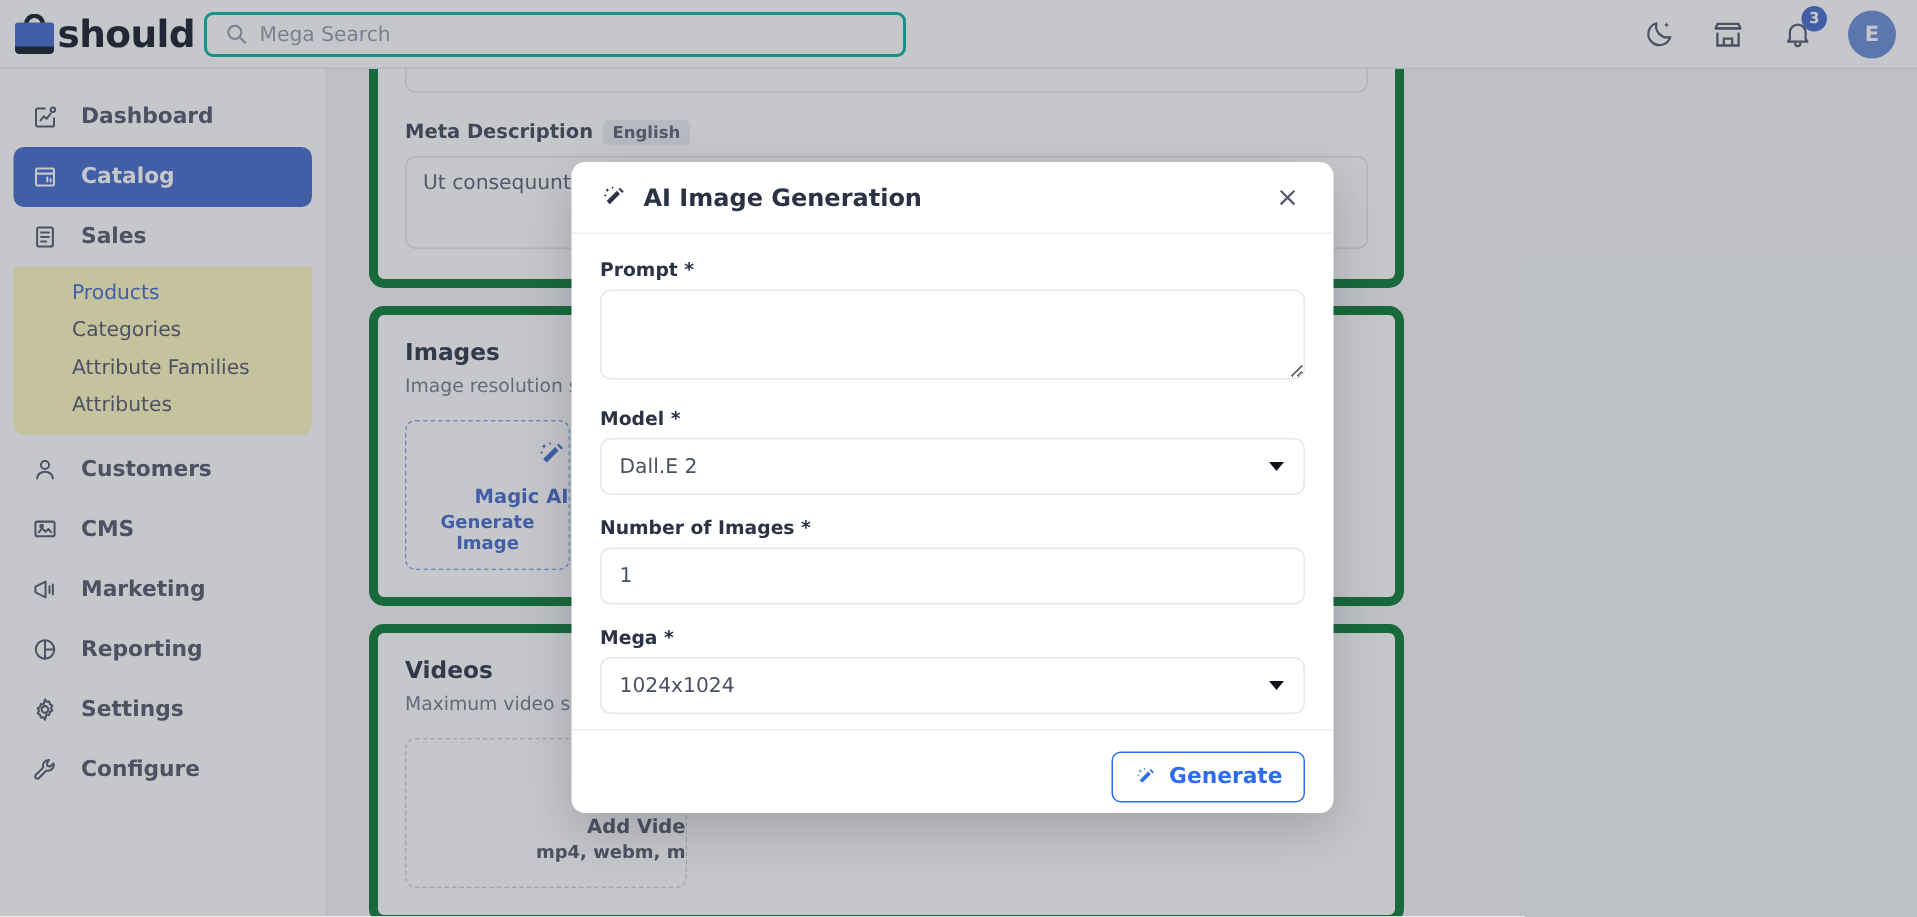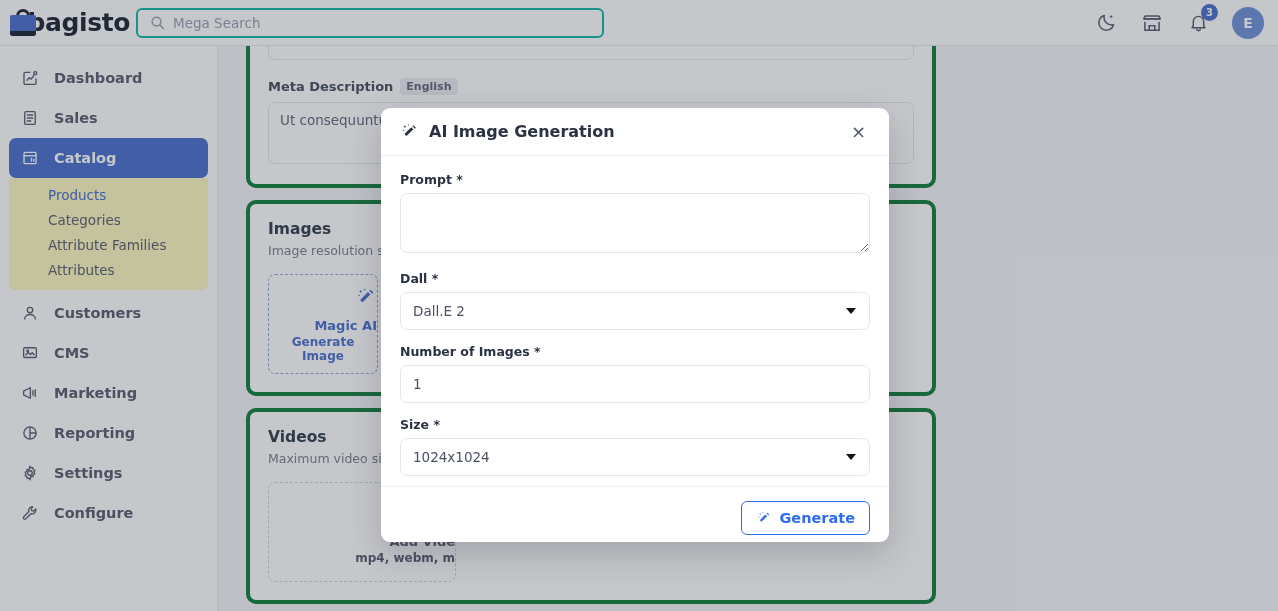--- a/index.html
+++ b/index.html
@@ -95,21 +95,21 @@
   .nav-gap { height: 3px; }
 
   
   .main {
     position: absolute; top: 46px; left: 218px;
     width: 1060px; height: 565px;
     background: #f5f6f8;
     overflow: hidden;
   }
   .card {
-    background: #ffffff; border: 4px solid #15803d; border-radius: 10px;
+    background: #ffffff; border: 6px solid #15803d; border-radius: 10px;
     margin: 0 0 12px 0;
   }
   .main-inner { position: absolute; left: 28px; top: 0; width: 690px; }
 
   .field-label { font-size: 13px; color: #495162; font-weight: 600; display: flex; align-items: center; gap: 7px;}
   .lang-chip {
     background: #eceef2; color: #646b7c; font-size: 11px; font-weight: 600;
     border-radius: 4px; padding: 2px 6px;
   }
   .ta {
@@ -193,21 +193,21 @@
 <body>
 
 <div id="app">
 
   <div class="topbar">
     <div class="brand">
       <div class="brand-mark">
         <div class="brand-handle"></div>
         <div class="brand-bag"></div>
       </div>
-      <div class="brand-text">bagisto</div>
+      <div class="brand-text">should</div>
     </div>
 
     <div class="search-wrap">
       <svg width="15" height="15" viewBox="0 0 24 24" fill="none" stroke="#9aa1b0" stroke-width="2.2">
         <circle cx="10.5" cy="10.5" r="7"></circle>
         <line x1="16" y1="16" x2="21.5" y2="21.5" stroke-linecap="round"></line>
       </svg>
       <input class="search-input" type="text" placeholder="Mega Search" style="">
     </div>
 
@@ -243,42 +243,42 @@
       <span class="ni-icon">
         <svg width="18" height="18" viewBox="0 0 24 24" fill="none" stroke="currentColor" stroke-width="1.8">
           <path d="M20 12.5V19a1.5 1.5 0 0 1-1.5 1.5h-13A1.5 1.5 0 0 1 4 19V6a1.5 1.5 0 0 1 1.5-1.5h7"></path>
           <path d="M8 15l3-3.5 2.5 2 3.5-4.5" stroke-linecap="round" stroke-linejoin="round"></path>
           <circle cx="19" cy="5.5" r="2"></circle>
         </svg>
       </span>
       <span>Dashboard</span>
     </div>
 
+    <div class="nav-item active">
+      <span class="ni-icon">
+        <svg width="18" height="18" viewBox="0 0 24 24" fill="none" stroke="currentColor" stroke-width="1.8">
+          <rect x="4" y="4.5" width="16" height="15" rx="1.6"></rect>
+          <line x1="4" y1="9" x2="20" y2="9"></line>
+          <line x1="14" y1="16" x2="14" y2="12.5" stroke-linecap="round"></line>
+          <line x1="17" y1="16" x2="17" y2="14" stroke-linecap="round"></line>
+        </svg>
+      </span>
+      <span>Catalog</span>
+    </div>
+
     <div class="nav-item">
       <span class="ni-icon">
         <svg width="18" height="18" viewBox="0 0 24 24" fill="none" stroke="currentColor" stroke-width="1.8">
           <rect x="5" y="3.5" width="14" height="17" rx="1.6"></rect>
           <line x1="8.5" y1="8" x2="15.5" y2="8" stroke-linecap="round"></line>
           <line x1="8.5" y1="12" x2="15.5" y2="12" stroke-linecap="round"></line>
           <line x1="8.5" y1="16" x2="13" y2="16" stroke-linecap="round"></line>
         </svg>
       </span>
       <span>Sales</span>
-    </div>
-
-    <div class="nav-item active">
-      <span class="ni-icon">
-        <svg width="18" height="18" viewBox="0 0 24 24" fill="none" stroke="currentColor" stroke-width="1.8">
-          <rect x="4" y="4.5" width="16" height="15" rx="1.6"></rect>
-          <line x1="4" y1="9" x2="20" y2="9"></line>
-          <line x1="14" y1="16" x2="14" y2="12.5" stroke-linecap="round"></line>
-          <line x1="17" y1="16" x2="17" y2="14" stroke-linecap="round"></line>
-        </svg>
-      </span>
-      <span>Catalog</span>
     </div>
 
     <div class="nav-sub">
       <div class="sub-item active">Products</div>
       <div class="sub-item">Categories</div>
       <div class="sub-item">Attribute Families</div>
       <div class="sub-item">Attributes</div>
     </div>
 
     <div class="nav-gap"></div>
@@ -423,36 +423,36 @@
     </div>
 
     <div class="modal-body">
 
       <div class="m-block">
         <div class="m-label">Prompt *</div>
         <textarea class="m-ta" placeholder="" style=""></textarea>
       </div>
 
       <div class="m-block">
-        <div class="m-label">Dall *</div>
+        <div class="m-label">Model *</div>
         <div class="m-select">
           <span>Dall.E 2</span>
           <span class="caret"></span>
         </div>
       </div>
 
       <div class="m-block">
         <div class="m-label">Number of Images *</div>
         <div class="m-input">
           <span>1</span>
         </div>
       </div>
 
       <div class="m-block" style="margin-bottom:0;">
-        <div class="m-label">Size *</div>
+        <div class="m-label">Mega *</div>
         <div class="m-select">
           <span>1024x1024</span>
           <span class="caret"></span>
         </div>
       </div>
 
     </div>
 
     <div class="modal-foot">
       <button class="btn-generate">

